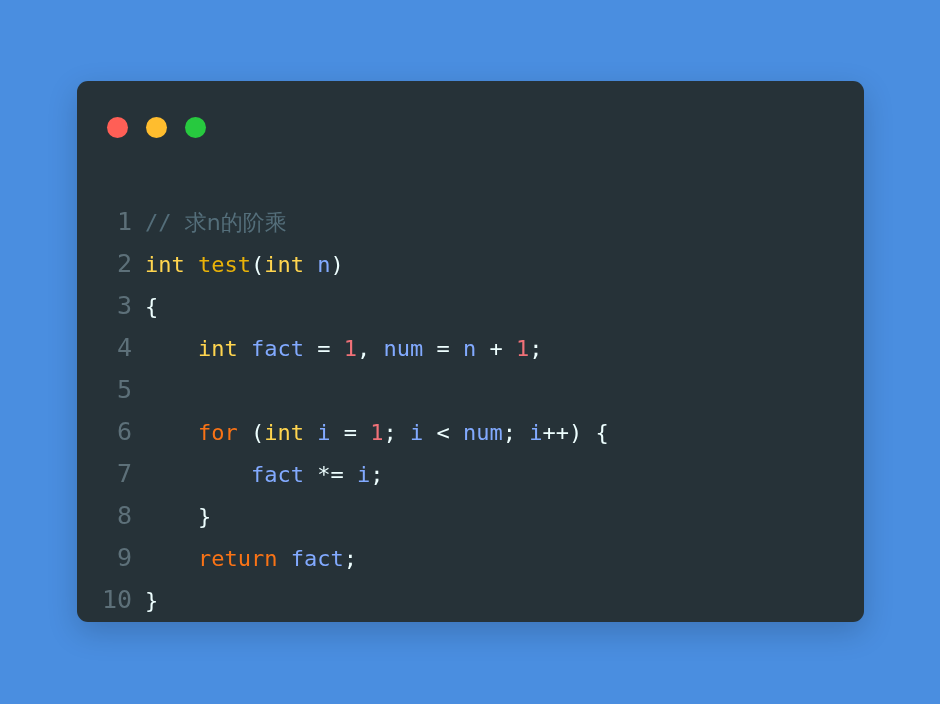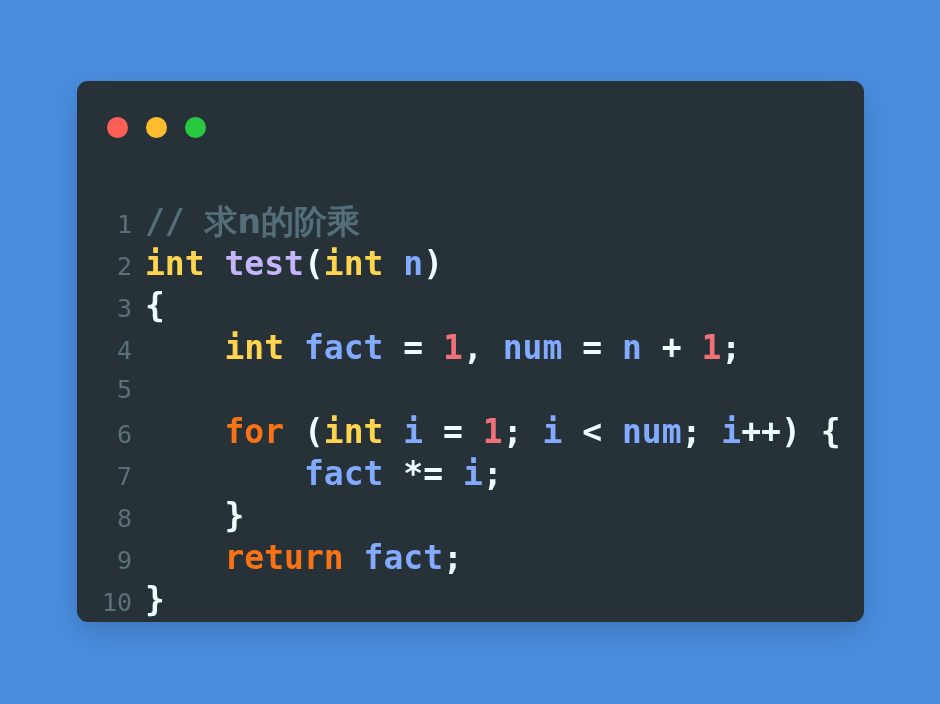--- a/index.html
+++ b/index.html
@@ -92,33 +92,32 @@
     padding-right: 13px;
     box-sizing: border-box;
     color: #5d7079;
     font-family: "DejaVu Sans Mono", monospace;
     font-size: 25px;
     user-select: none;
   }
   .codetext {
     white-space: pre;
     font-family: "DejaVu Sans Mono", monospace;
-    font-size: 33px;
+    font-size: 22px;
     color: #eeffff;
-    font-weight: bold;
   }
 
   
   .t-plain   { color: #eeffff; }
   .t-comment { color: #546e7a; }
   .t-type    { color: #ffd54f; }
   .t-keyword { color: #f97316; }
   .t-var     { color: #82aaff; }
   .t-num     { color: #f07178; }
-  .t-fn      { color: #c4b5fd; }
+  .t-fn      { color: #eab308; }
   .t-punct   { color: #eeffff; }
   .t-op      { color: #eeffff; }
   .t-cjk     { font-family: "DejaVu Sans", sans-serif; }
 </style>
 </head>
 <body>
 
 <div id="stage">
 
   <div class="snippet-card">

